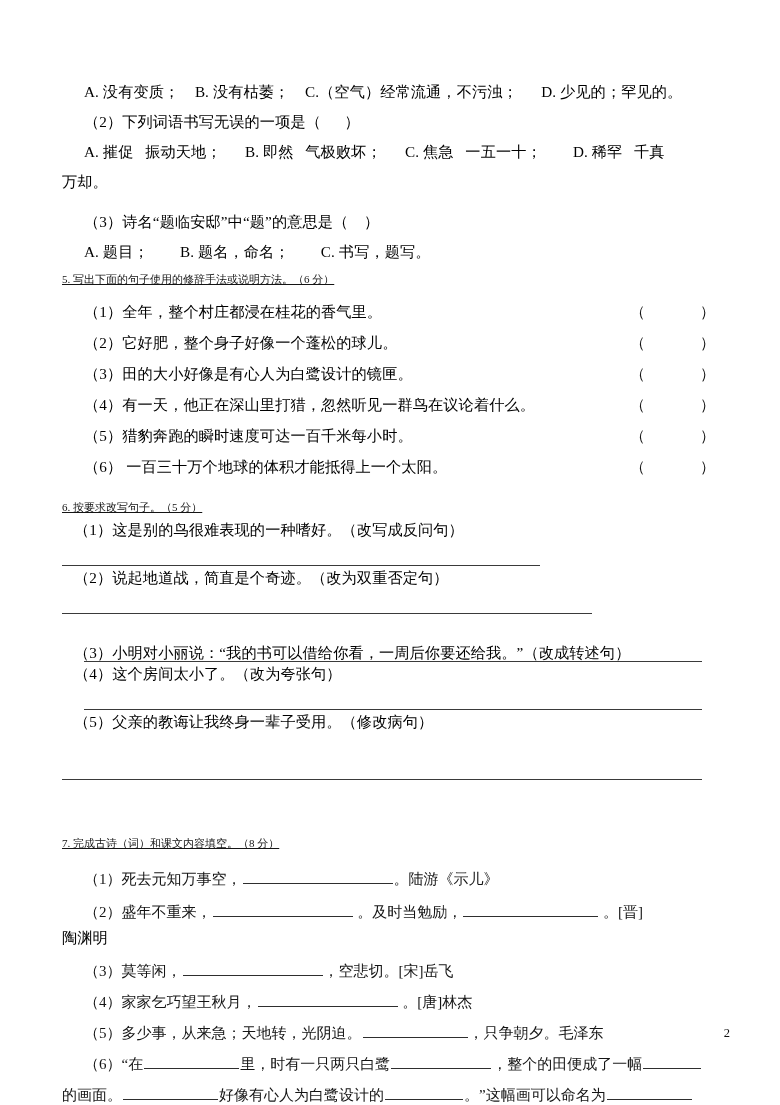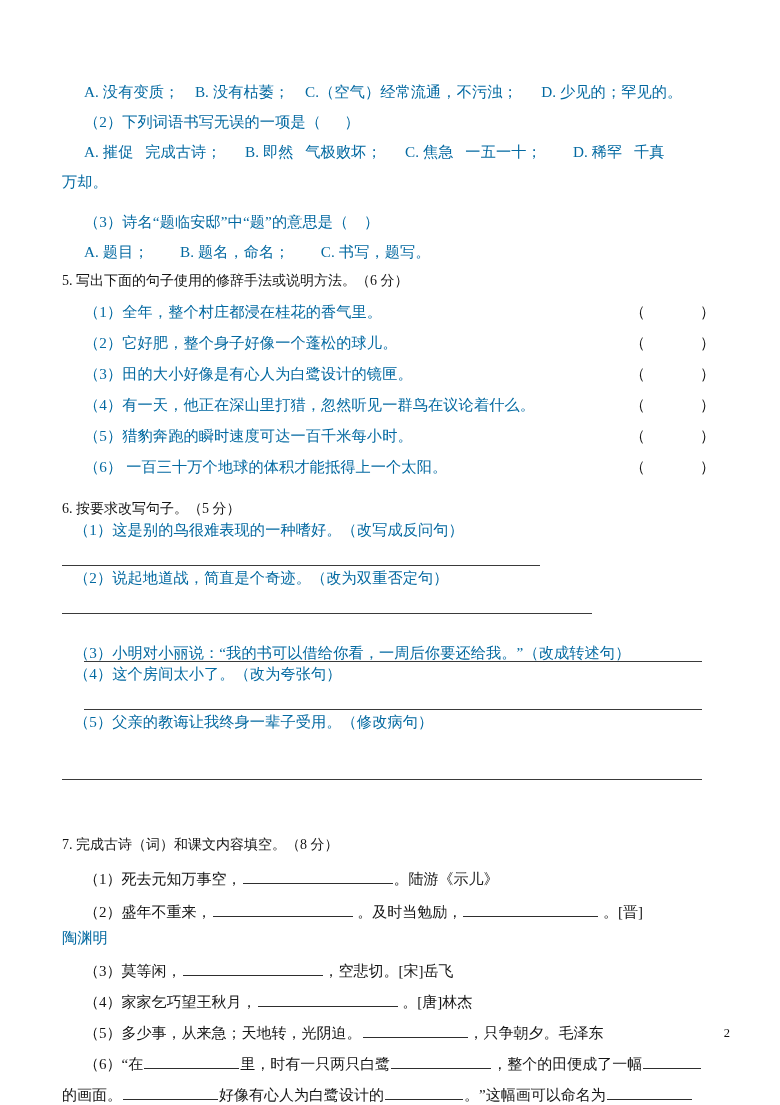--- a/index.html
+++ b/index.html
@@ -25,38 +25,39 @@
     top: 78px;
     width: 660px;
   }
 
   
   .line {
     font-size: 15.2px;
     line-height: 1.0;
     white-space: pre;
     letter-spacing: 0.1px;
-    color: #0369a1;
+    color: #000000;
   }
   .row {
     position: relative;
     height: 30px;
   }
   .row.tall { height: 31px; }
   .row .line { position: absolute; left: 0; top: 6px; }
 
   .ind0  { padding-left: 0; }
   .ind1  { padding-left: 22px; }
 
   
   .qhead {
-    font-size: 14px;
+    font-size: 11px;
     line-height: 1.0;
     white-space: pre;
     color: #141414;
+    text-decoration: underline;
   }
 
   
   .brk {
     position: absolute;
     top: 6px;
     font-size: 15.2px;
     line-height: 1.0;
     color: #141414;
   }
@@ -116,21 +117,21 @@
 
     <div class="row">
       <div class="line ind1">A. 没有变质；    B. 没有枯萎；    C.（空气）经常流通，不污浊；      D. 少见的；罕见的。</div>
     </div>
 
     <div class="row">
       <div class="line ind1">（2）下列词语书写无误的一项是（      ）</div>
     </div>
 
     <div class="row">
-      <div class="line ind1">A. 摧促   完成古诗；      B. 即然   气极败坏；      C. 焦急   一五一十；        D. 稀罕   千真</div>
+      <div class="line ind1">A. 摧促   振动天地；      B. 即然   气极败坏；      C. 焦急   一五一十；        D. 稀罕   千真</div>
     </div>
 
     <div class="row">
       <div class="line ind0">万却。</div>
     </div>
 
     <div class="spacer-10"></div>
 
     <div class="row">
       <div class="line ind1">（3）诗名“题临安邸”中“题”的意思是（    ）</div>

